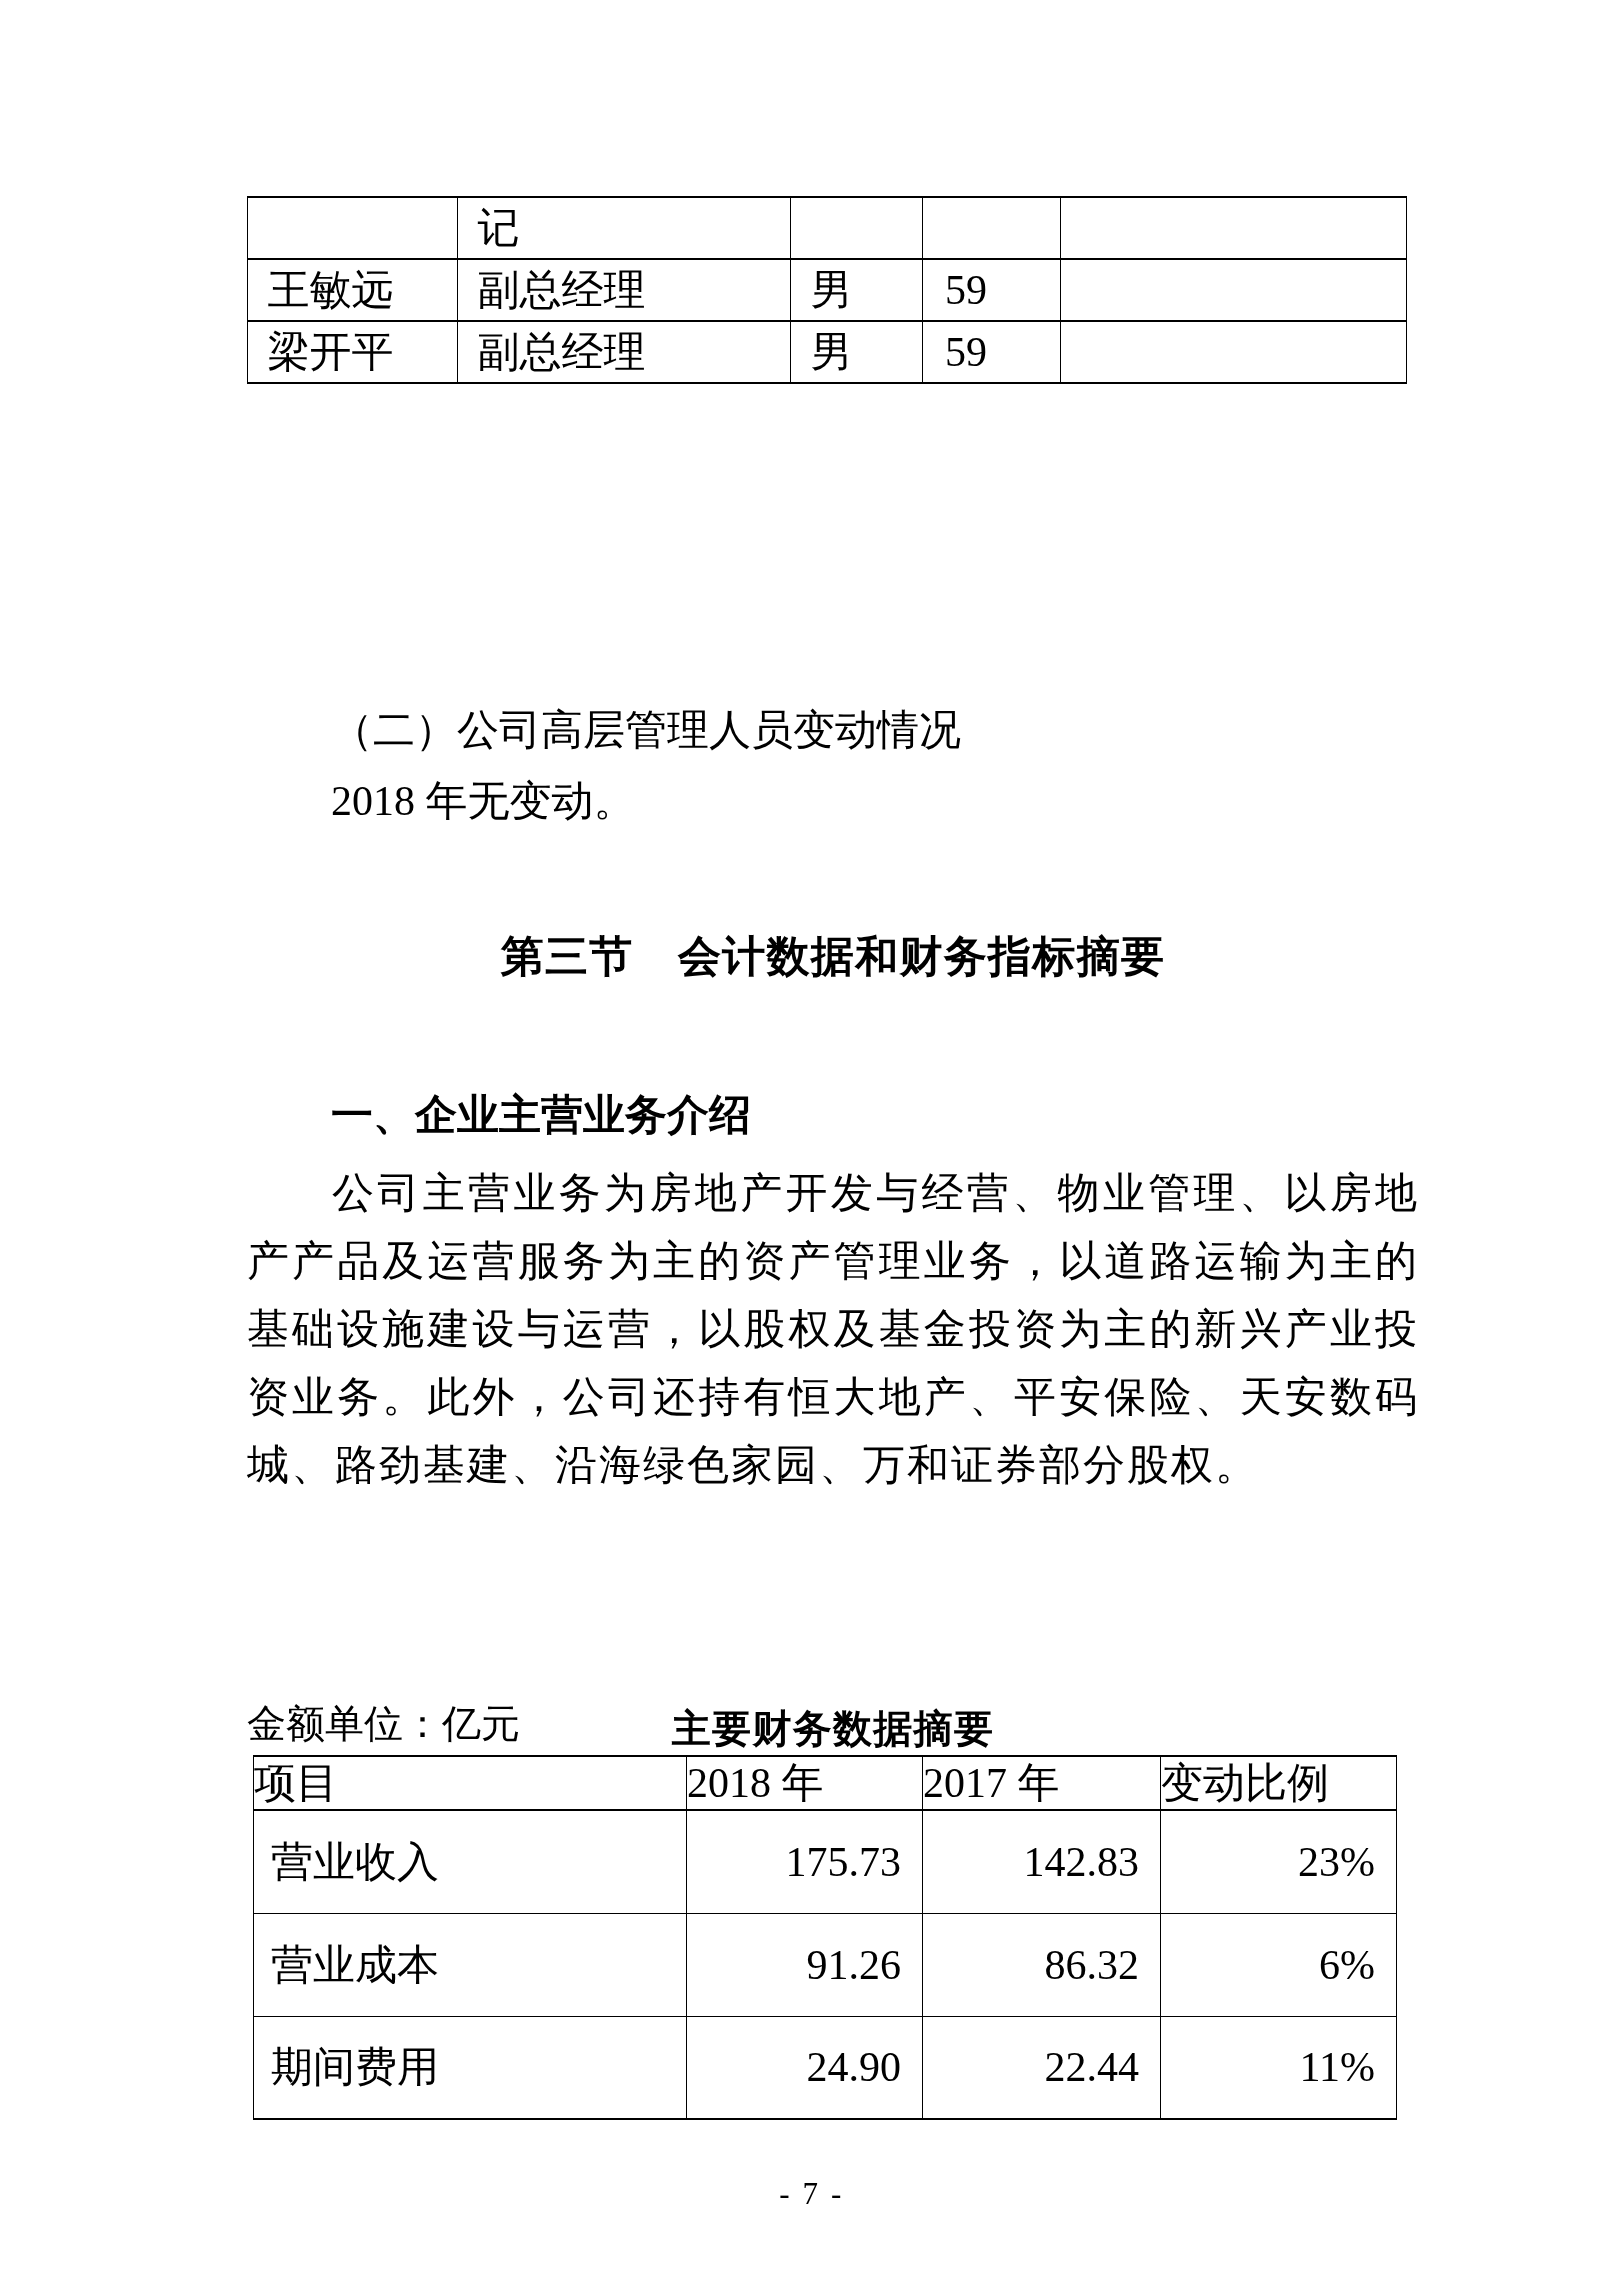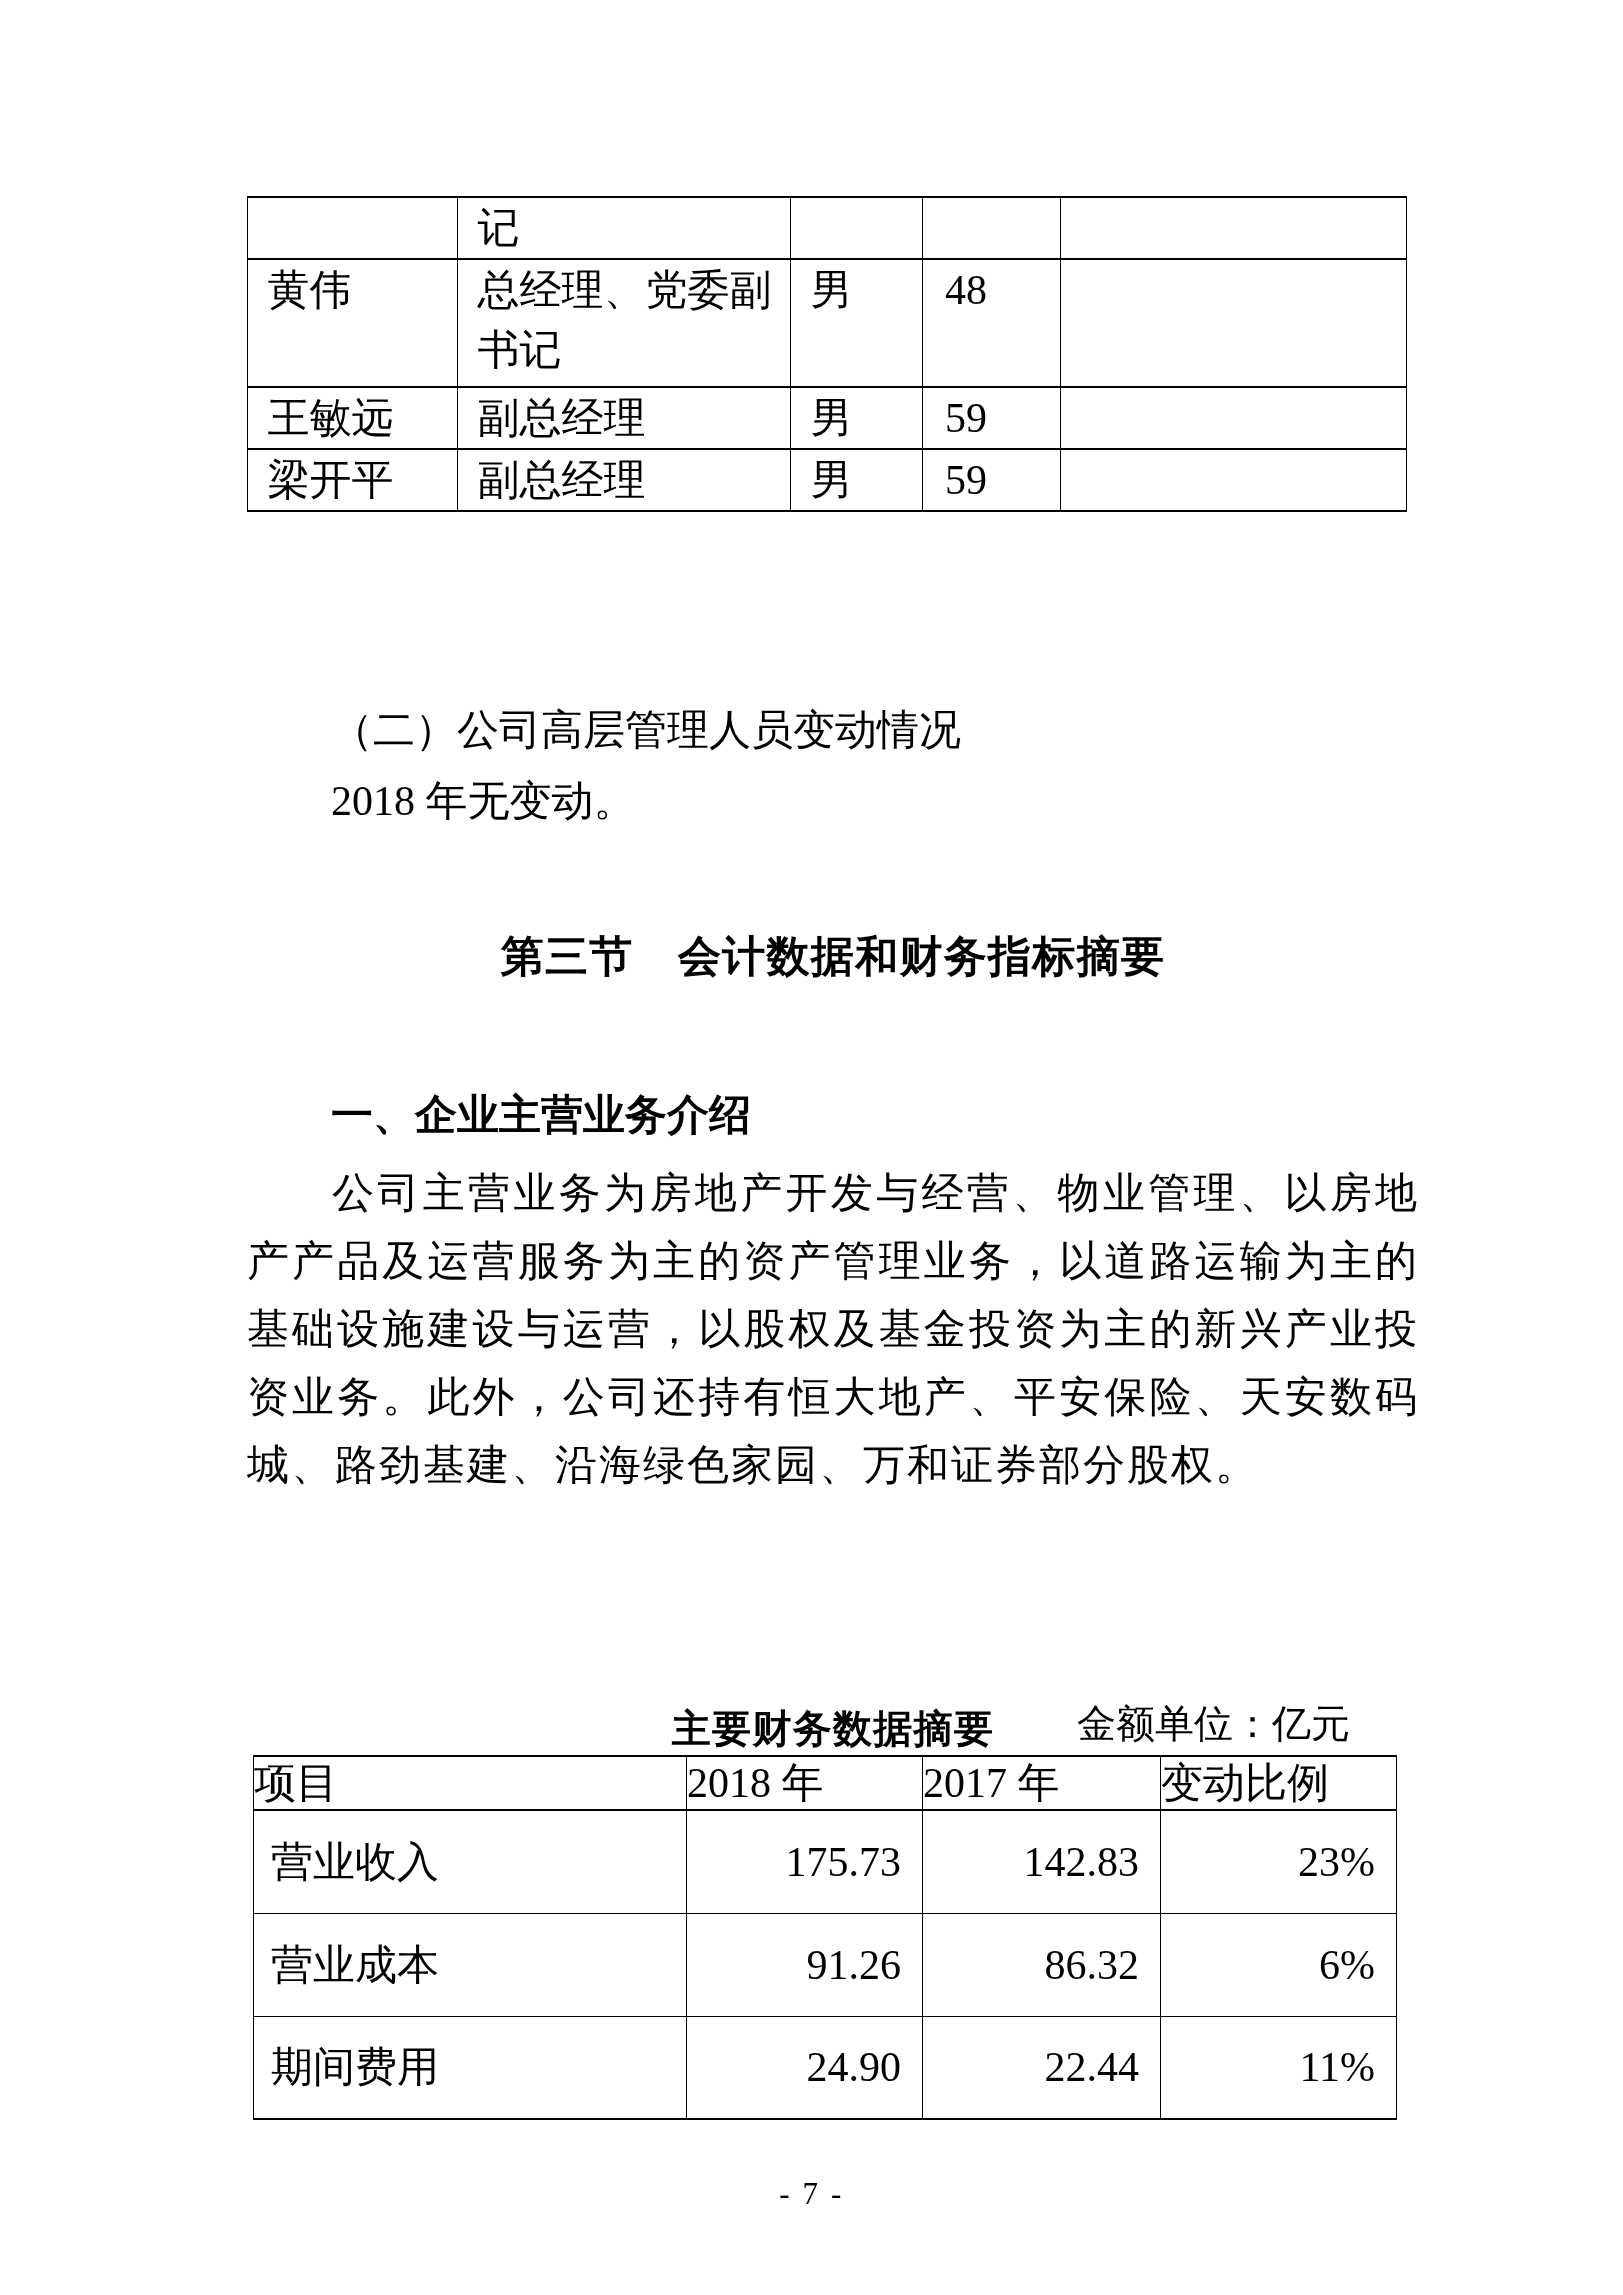--- a/index.html
+++ b/index.html
@@ -69,21 +69,20 @@
   }
   .fin-title {
     font-family: "Liberation Sans", "DejaVu Sans", sans-serif;
     font-weight: bold;
     font-size: 39px; line-height: 68px;
     text-align: center;
     letter-spacing: 1.3px;
   }
   .unit-note {
     font-size: 39px; line-height: 68px;
-    text-align: right;
     padding-right: 69px;
   }
 
   
   .ftable {
     position: absolute; left: 253px; top: 1755px;
     width: 1143px;
     border-collapse: collapse;
     table-layout: fixed;
     font-size: 42px;
@@ -124,28 +123,20 @@
         <col style="width:132px">
       <col style="width:138px">
         <col style="width:346px">
     </colgroup>
     <tbody>
       <tr class="r-cont">
         <td></td>
         <td>记</td>
         <td></td>
         <td class="c-age"></td>
-        <td></td>
-      </tr>
-      <tr class="r-tall">
-        <td>黄伟</td>
-        <td>总经理、党委副
-书记</td>
-        <td>男</td>
-        <td class="c-age">48</td>
         <td></td>
       </tr>
       <tr class="r-std">
         <td>王敏远</td>
         <td>副总经理</td>
         <td>男</td>
         <td class="c-age">59</td>
         <td></td>
       </tr>
       <tr class="r-std">

